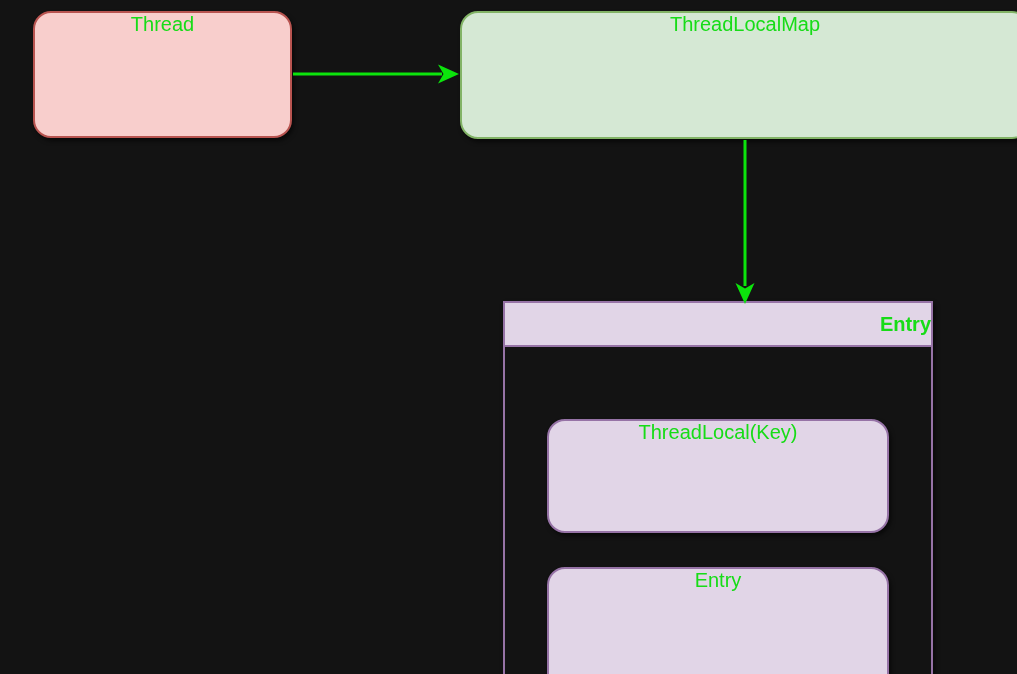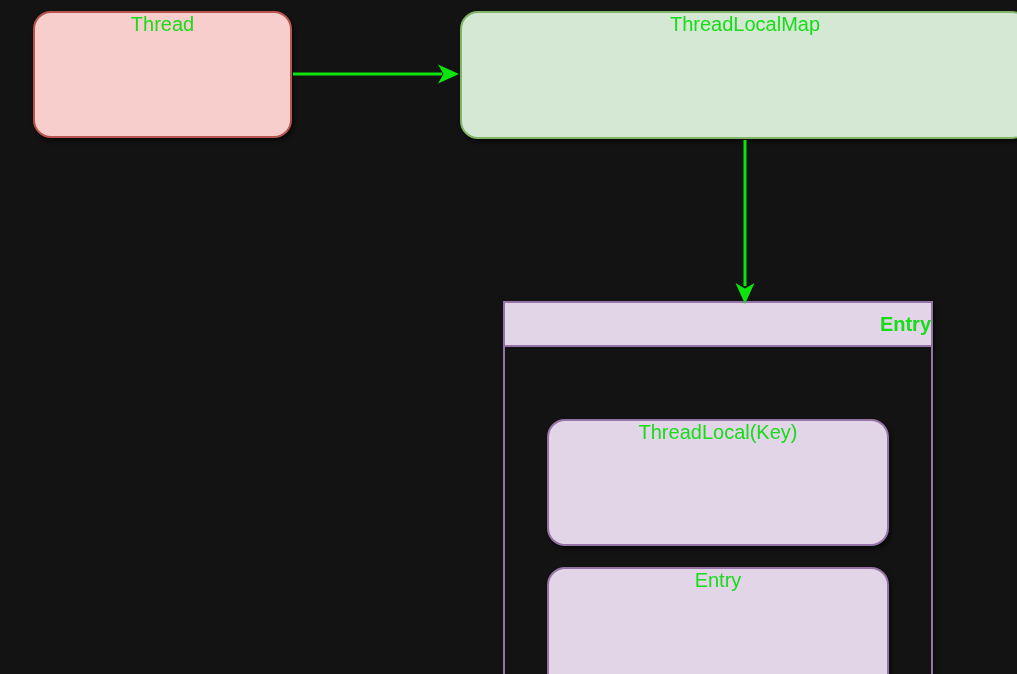--- a/index.html
+++ b/index.html
@@ -58,21 +58,21 @@
     display: flex; align-items: center; justify-content: flex-end;
     font-size: 20px; font-weight: bold;
     color: var(--label);
   }
   .swimlane-body { position: relative; width: 100%; }
   .node-inner {
     left: 42px; width: 342px;
     background: var(--entry-fill);
     border-color: var(--entry-stroke);
   }
-  .node-key   { top: 72px;  height: 127px; }
+  .node-key   { top: 72px;  height: 114px; }
   .node-value { top: 220px; height: 130px; }
   .edges {
     position: absolute;
     left: 0; top: 0;
     width: 1017px; height: 674px;
     pointer-events: none;
   }
   .edge-line { stroke: var(--arrow); stroke-width: 3; }
   .edge-arrowhead { fill: var(--arrow); }
 </style>

